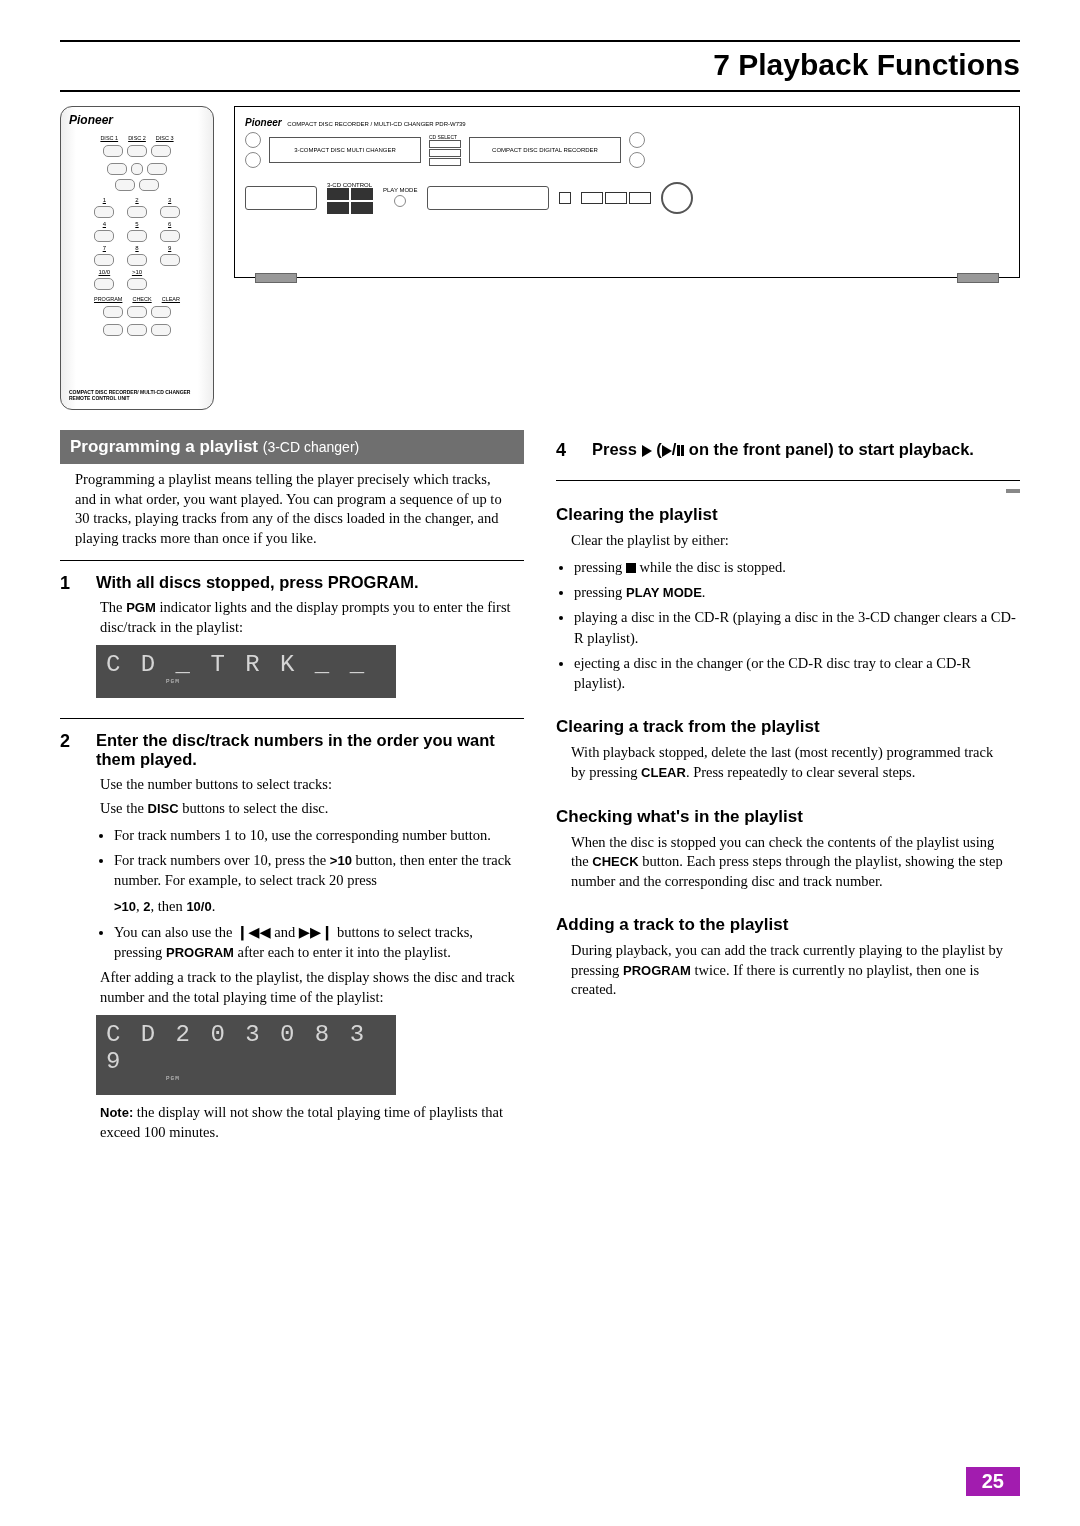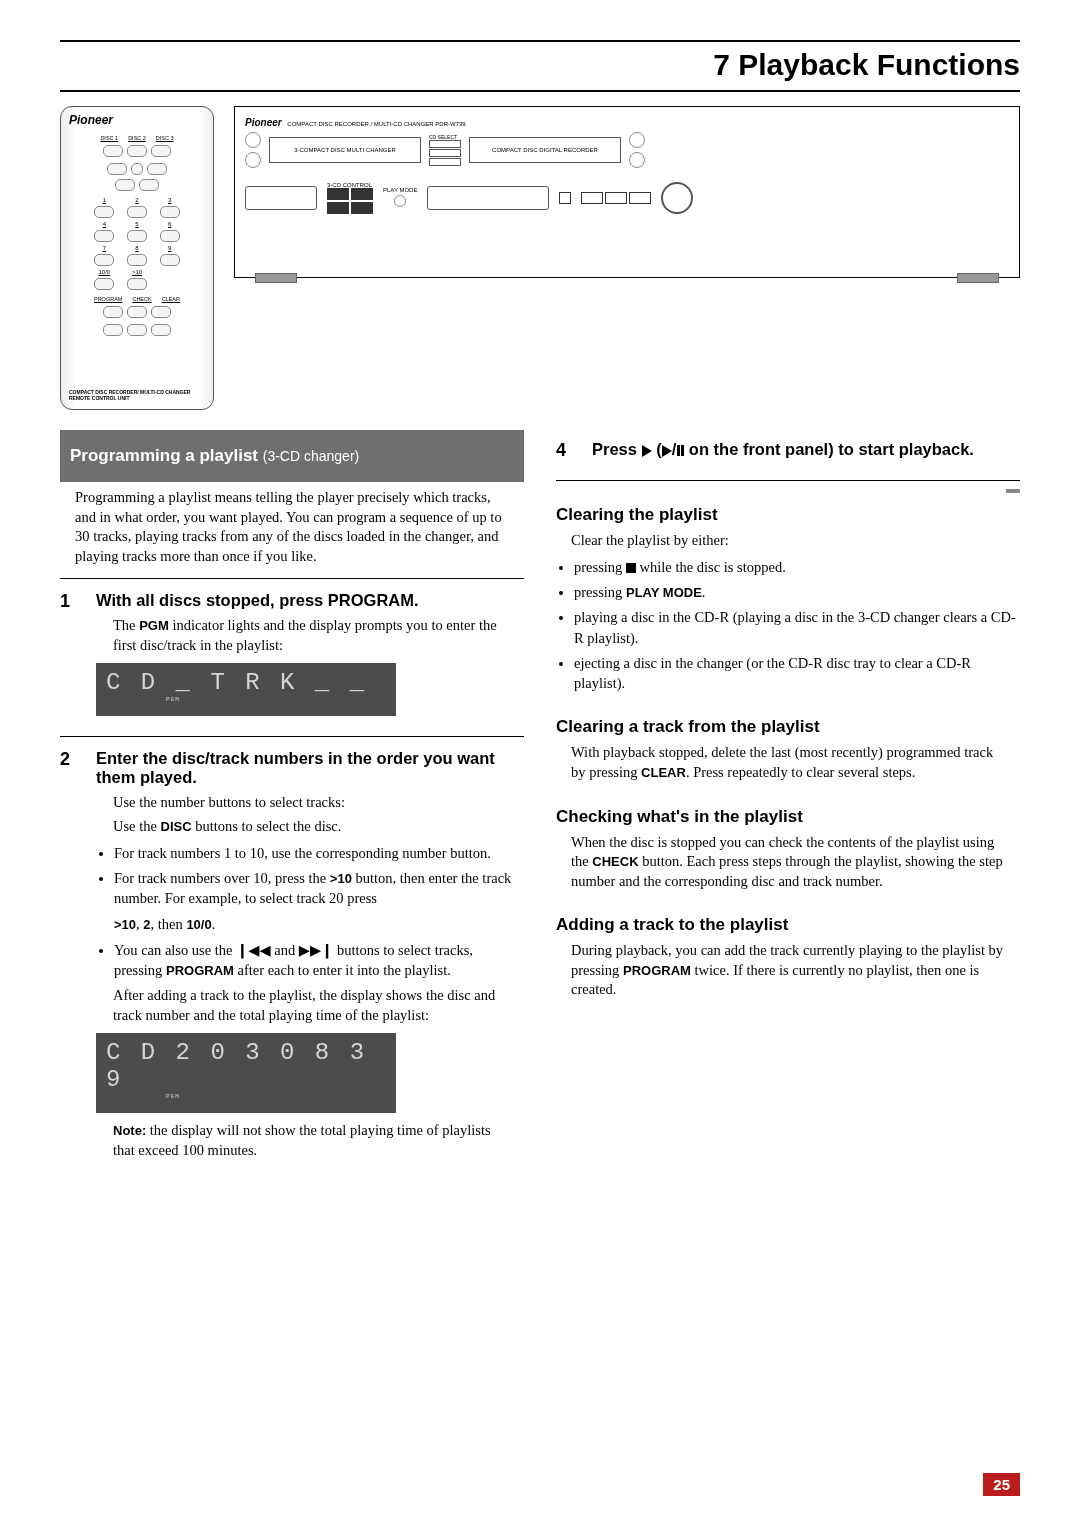--- a/index.html
+++ b/index.html
@@ -120,21 +120,21 @@
     display:flex;
     gap: 32px;
   }
   .col {
     flex:1;
     min-width:0;
   }
   .section-bar {
     background:#6f6f6f;
     color:#fff;
-    padding:16px 10px;
+    padding:7px 10px;
     font-family: Arial, sans-serif;
     font-size:17px;
     font-weight:bold;
   }
   .section-bar .sub { font-weight:normal; font-size:14px; }
   p.body {
     font-size:14.5px;
     line-height:1.35;
     margin:6px 15px;
   }
@@ -151,21 +151,21 @@
     width:20px;
     flex-shrink:0;
   }
   .step .content { flex:1; }
   .step h3 {
     font-family: Arial, sans-serif;
     font-weight:bold;
     font-size:16.5px;
     margin:0 0 6px 0;
   }
-  .step p { font-size:14.5px; line-height:1.35; margin:4px 17px; }
+  .step p { font-size:14.5px; line-height:1.35; margin:4px 4px; }
   ul.bullets {
     margin:6px 0; padding-left:18px;
   }
   ul.bullets li {
     font-size:14.5px; line-height:1.4; margin:5px 0;
   }
   .bold-kw { font-family: Arial, sans-serif; font-weight:bold; font-size:13px; }
   .lcd {
     background:#4c4c4c;
     color:#d5d5d5;
@@ -183,26 +183,26 @@
     font-family: Arial, sans-serif;
     font-weight:bold;
     font-size:17px;
     margin:24px 0 4px 0;
   }
   .note { font-size:14.5px; line-height:1.4; }
   .page-num {
     position:fixed;
     right:60px;
     bottom:30px;
-    background:#b91c1c;
+    background:#a21caf;
     color:#fff;
     font-family: Arial, sans-serif;
     font-weight:bold;
-    font-size:15px;
-    padding:3px 10px;
+    font-size:20px;
+    padding:3px 16px;
   }
   .icon-sq { display:inline-block; width:10px; height:10px; background:#000; vertical-align:middle; }
   .icon-play { display:inline-block; width:0; height:0; border-left:10px solid #000; border-top:6px solid transparent; border-bottom:6px solid transparent; vertical-align:middle; }
   .icon-pause { display:inline-block; vertical-align:middle; }
   .icon-pause::before, .icon-pause::after { content:""; display:inline-block; width:3px; height:11px; background:#000; margin-left:1px; }
   .right-rule { border-top:1px solid #000; margin:14px 0; }
   .right-tick { display:inline-block; width:14px; height:4px; background:#888; float:right; margin-top:-6px; }
 </style>
 </head>
 <body>

